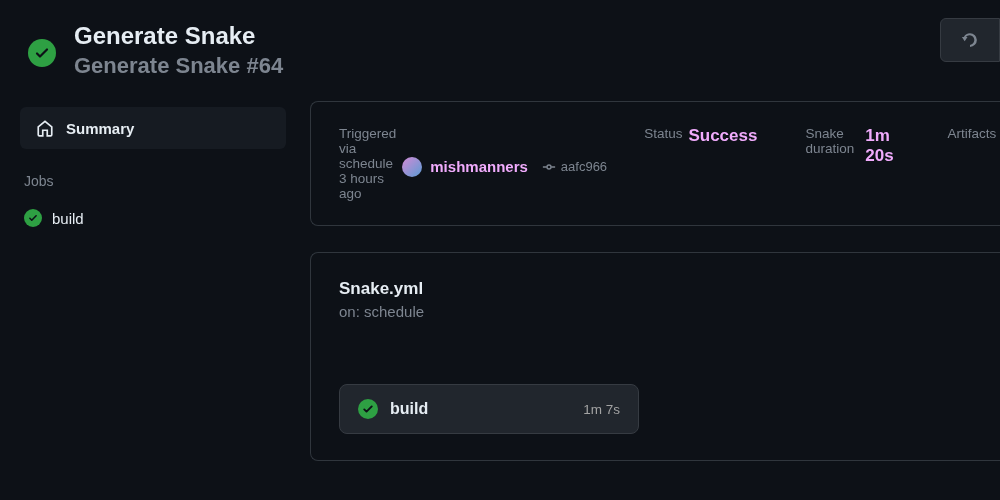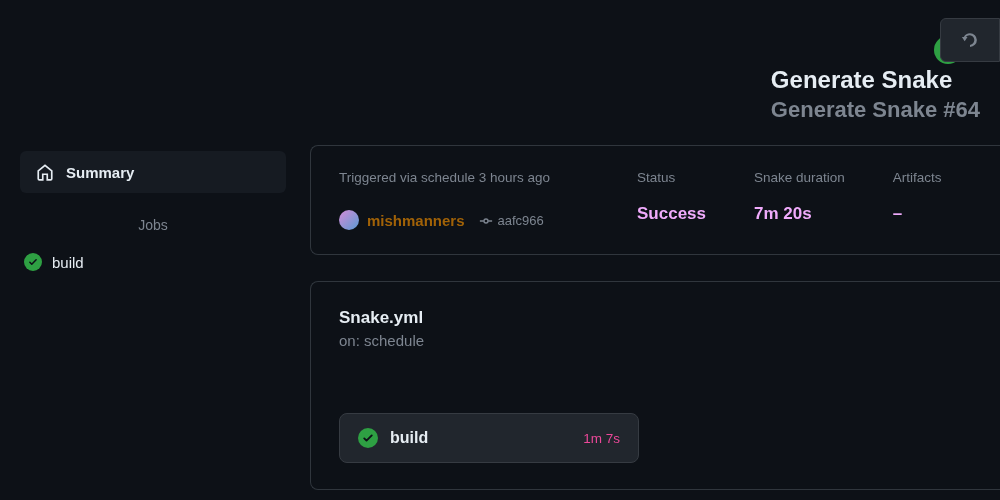--- a/index.html
+++ b/index.html
@@ -6,24 +6,23 @@
   body {
     background: #0d1117;
     color: #e6edf3;
     font-family: -apple-system, BlinkMacSystemFont, "Segoe UI", Helvetica, Arial, sans-serif;
     width: 1000px;
     height: 500px;
     overflow: hidden;
   }
   .header {
     display: flex;
-    align-items: flex-end;
-    padding: 30px 20px 16px 28px;
+    align-items: center;
+    padding: 20px 20px 16px 28px;
     position: relative;
-    flex-direction: column;
   }
   .header-icon {
     width: 28px;
     height: 28px;
     background: #2ea043;
     border-radius: 50%;
     display: flex;
     align-items: center;
     justify-content: center;
     margin-right: 18px;
@@ -78,21 +77,20 @@
     padding: 12px 16px;
     cursor: pointer;
   }
   .summary-item svg { width: 18px; height: 18px; color: #e6edf3; margin-right: 12px; }
   .summary-item span { font-weight: 600; font-size: 15px; }
   .jobs-label {
     color: #7d8590;
     font-size: 14px;
     padding: 24px 4px 14px 4px;
     font-weight: 400;
-    text-align: center;
   }
   .job-item {
     display: flex;
     align-items: center;
     padding: 6px 4px;
     cursor: pointer;
   }
   .job-status-icon {
     width: 18px;
     height: 18px;
@@ -114,37 +112,37 @@
     background: #0d1117;
     border: 1px solid #30363d;
     border-radius: 8px;
     padding: 24px 28px;
     display: flex;
     gap: 48px;
     border-right: none;
     border-top-right-radius: 0;
     border-bottom-right-radius: 0;
   }
-  .meta-col { display: flex; flex-direction: column; gap: 19px; }
+  .meta-col { display: flex; flex-direction: row; gap: 6px; }
   .meta-label { color: #7d8590; font-size: 13.5px; }
   .meta-value { color: #f0abfc; font-size: 17px; font-weight: 600; }
   .trigger-row {
     display: flex;
     align-items: center;
     gap: 8px;
     margin-top: 6px;
   }
   .avatar {
     width: 20px;
     height: 20px;
     border-radius: 50%;
     background: linear-gradient(135deg, #d48bd6, #5a9bd4);
     flex-shrink: 0;
   }
-  .username { font-weight: 600; font-size: 15px; color: #a16207; }
+  .username { font-weight: 600; font-size: 15px; color: #f0abfc; }
   .commit-ref {
     display: flex;
     align-items: flex-end;
     gap: 5px;
     color: #7d8590;
     font-size: 13px;
     margin-left: 6px;
   }
   .commit-ref svg { width: 14px; height: 14px; }
 
@@ -167,21 +165,21 @@
     border-radius: 8px;
     width: 300px;
     padding: 14px 18px;
     display: flex;
     align-items: center;
     cursor: pointer;
   }
   .wf-job .job-status-icon { width: 20px; height: 20px; margin-right: 12px; }
   .wf-job .job-status-icon svg { width: 12px; height: 12px; }
   .wf-job-name { font-weight: 600; font-size: 16px; color: #e6edf3; flex: 1; }
-  .wf-job-time { color: #ec4899; font-size: 13.5px; }
+  .wf-job-time { color: #a3a3a3; font-size: 13.5px; }
 </style>
 </head>
 <body>
 
 <div class="header">
   <div class="header-icon">
     <svg viewBox="0 0 16 16" fill="none">
         <path d="M3 8.5L6 11.5L13 4.5" stroke="#0d1117" stroke-width="2.2" stroke-linecap="round" stroke-linejoin="round"></path>
       </svg>
   </div>
@@ -230,21 +228,21 @@
             <span>aafc966</span>
           </span>
         </div>
       </div>
       <div class="meta-col">
         <div class="meta-label">Status</div>
         <div class="meta-value">Success</div>
       </div>
       <div class="meta-col">
         <div class="meta-label">Snake duration</div>
-        <div class="meta-value">7m 20s</div>
+        <div class="meta-value">1m 20s</div>
       </div>
       <div class="meta-col">
         <div class="meta-label">Artifacts</div>
         <div class="meta-value">–</div>
       </div>
     </div>
 
     <div class="workflow-panel">
       <div class="wf-title">Snake.yml</div>
       <div class="wf-sub">on: schedule</div>

